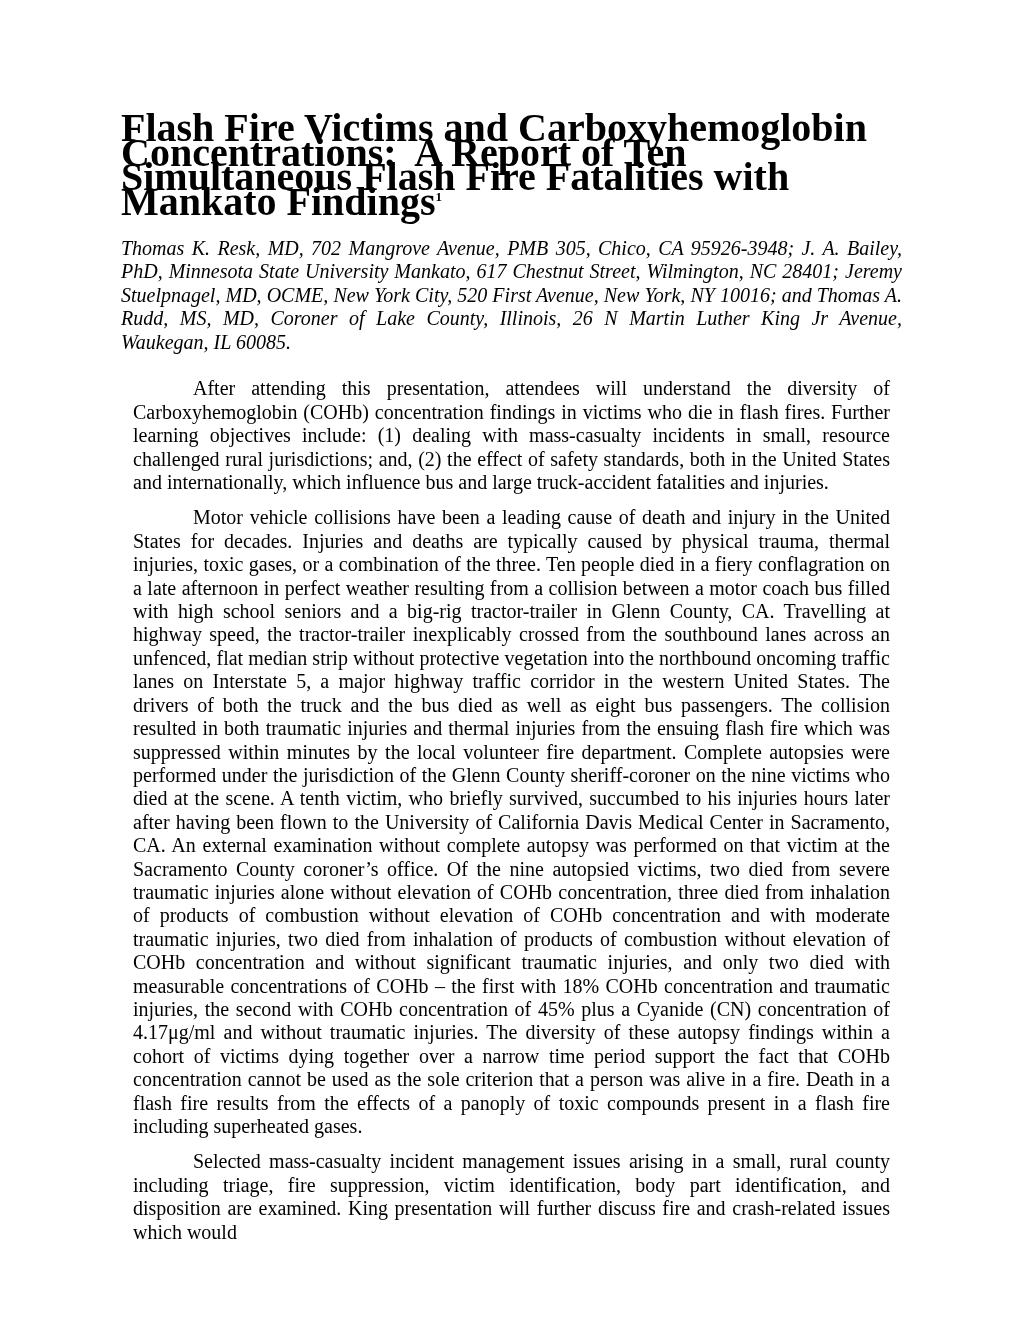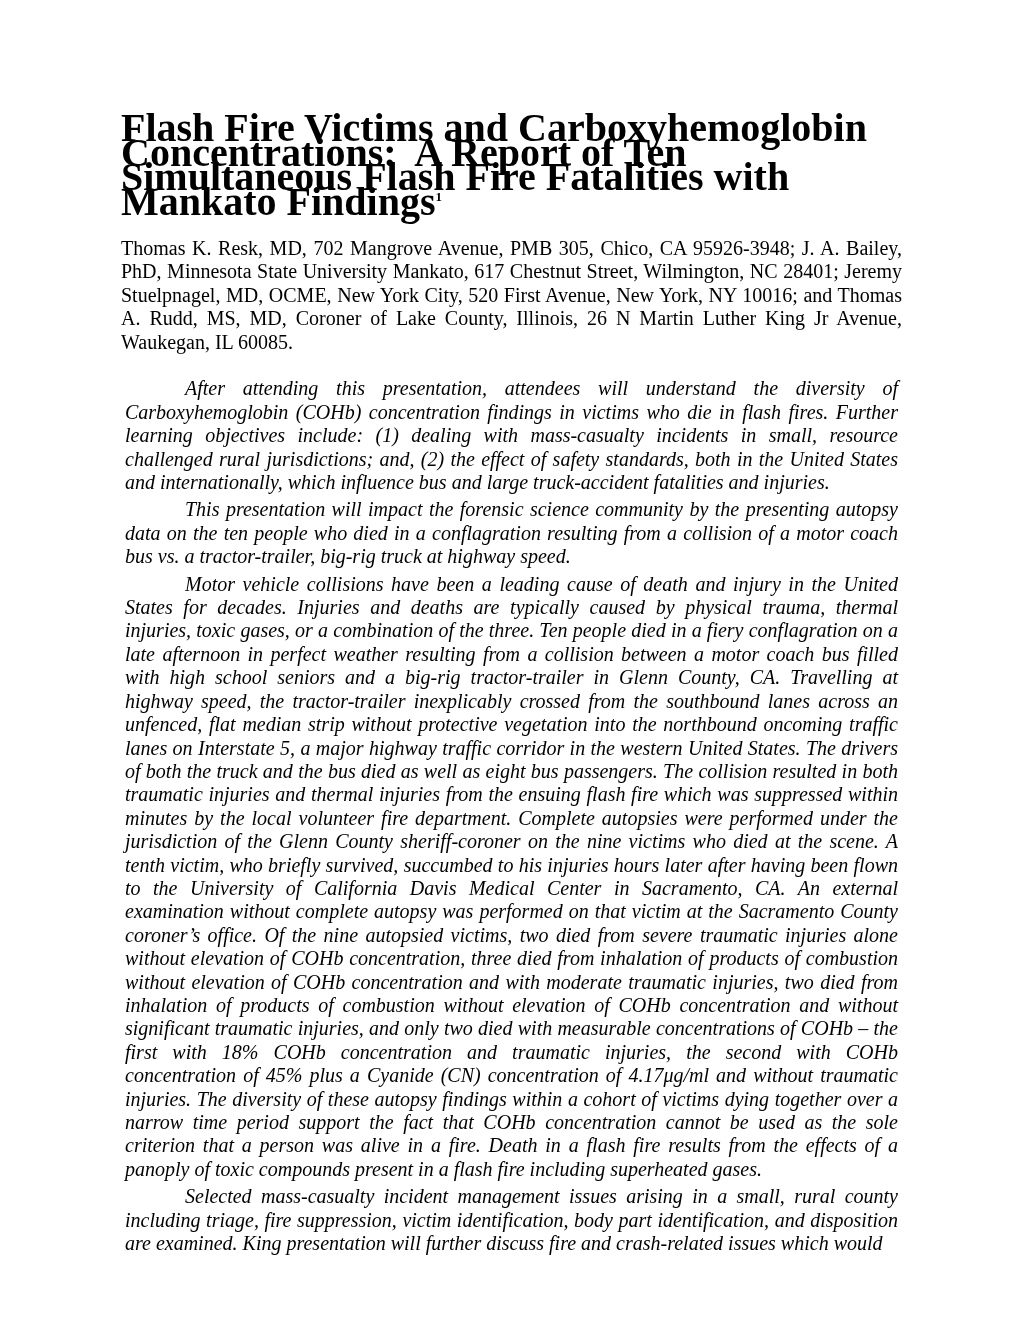--- a/index.html
+++ b/index.html
@@ -34,41 +34,40 @@
   .title-line {
     white-space: pre-wrap;
   }
   .title sup {
     font-size: 13px;
     line-height: 0;
     vertical-align: super;
     font-weight: bold;
   }
   .authors {
+    font-style: italic;
     margin: 0 0 23.4px 0;
     text-align: justify;
   }
   .para {
-    margin: 4px;
+    margin: 12px;
     text-indent: 60px;
     text-align: justify;
-    font-style: italic;
   }
 </style>
 </head>
 <body>
 
 <div class="page">
   <div class="content">
 
     <h1 class="title"><span class="title-line">Flash Fire Victims and Carboxyhemoglobin Concentrations:  A Report of Ten</span><br><span class="title-line">Simultaneous Flash Fire Fatalities with Mankato Findings</span><sup>1</sup></h1>
 
     <p class="authors">Thomas K. Resk, MD, 702 Mangrove Avenue, PMB 305, Chico, CA 95926-3948; J. A. Bailey, PhD, Minnesota State University Mankato, 617 Chestnut Street, Wilmington, NC 28401; Jeremy Stuelpnagel, MD, OCME, New York City, 520 First Avenue, New York, NY 10016; and Thomas A. Rudd, MS, MD, Coroner of Lake County, Illinois, 26 N Martin Luther King Jr Avenue, Waukegan, IL 60085.</p>
 
     <div>
       <p class="para">After attending this presentation, attendees will understand the diversity of Carboxyhemoglobin (COHb) concentration findings in victims who die in flash fires. Further learning objectives include: (1) dealing with mass-casualty incidents in small, resource challenged rural jurisdictions; and, (2) the effect of safety standards, both in the United States and internationally, which influence bus and large truck-accident fatalities and injuries.</p>
-      <p class="para">This presentation will impact the forensic science community by the presenting autopsy data on the ten people who died in a conflagration resulting from a collision of a motor coach bus vs. a tractor-trailer, big-rig truck at highway speed.</p>
       <p class="para">Motor vehicle collisions have been a leading cause of death and injury in the United States for decades. Injuries and deaths are typically caused by physical trauma, thermal injuries, toxic gases, or a combination of the three. Ten people died in a fiery conflagration on a late afternoon in perfect weather resulting from a collision between a motor coach bus filled with high school seniors and a big-rig tractor-trailer in Glenn County, CA. Travelling at highway speed, the tractor-trailer inexplicably crossed from the southbound lanes across an unfenced, flat median strip without protective vegetation into the northbound oncoming traffic lanes on Interstate 5, a major highway traffic corridor in the western United States. The drivers of both the truck and the bus died as well as eight bus passengers. The collision resulted in both traumatic injuries and thermal injuries from the ensuing flash fire which was suppressed within minutes by the local volunteer fire department. Complete autopsies were performed under the jurisdiction of the Glenn County sheriff-coroner on the nine victims who died at the scene. A tenth victim, who briefly survived, succumbed to his injuries hours later after having been flown to the University of California Davis Medical Center in Sacramento, CA. An external examination without complete autopsy was performed on that victim at the Sacramento County coroner’s office. Of the nine autopsied victims, two died from severe traumatic injuries alone without elevation of COHb concentration, three died from inhalation of products of combustion without elevation of COHb concentration and with moderate traumatic injuries, two died from inhalation of products of combustion without elevation of COHb concentration and without significant traumatic injuries, and only two died with measurable concentrations of COHb – the first with 18% COHb concentration and traumatic injuries, the second with COHb concentration of 45% plus a Cyanide (CN) concentration of 4.17μg/ml and without traumatic injuries. The diversity of these autopsy findings within a cohort of victims dying together over a narrow time period support the fact that COHb concentration cannot be used as the sole criterion that a person was alive in a fire. Death in a flash fire results from the effects of a panoply of toxic compounds present in a flash fire including superheated gases.</p>
       <p class="para">Selected mass-casualty incident management issues arising in a small, rural county including triage, fire suppression, victim identification, body part identification, and disposition are examined. King presentation will further discuss fire and crash-related issues which would</p>
     </div>
 
   </div>
 </div>
 
 </body></html>

